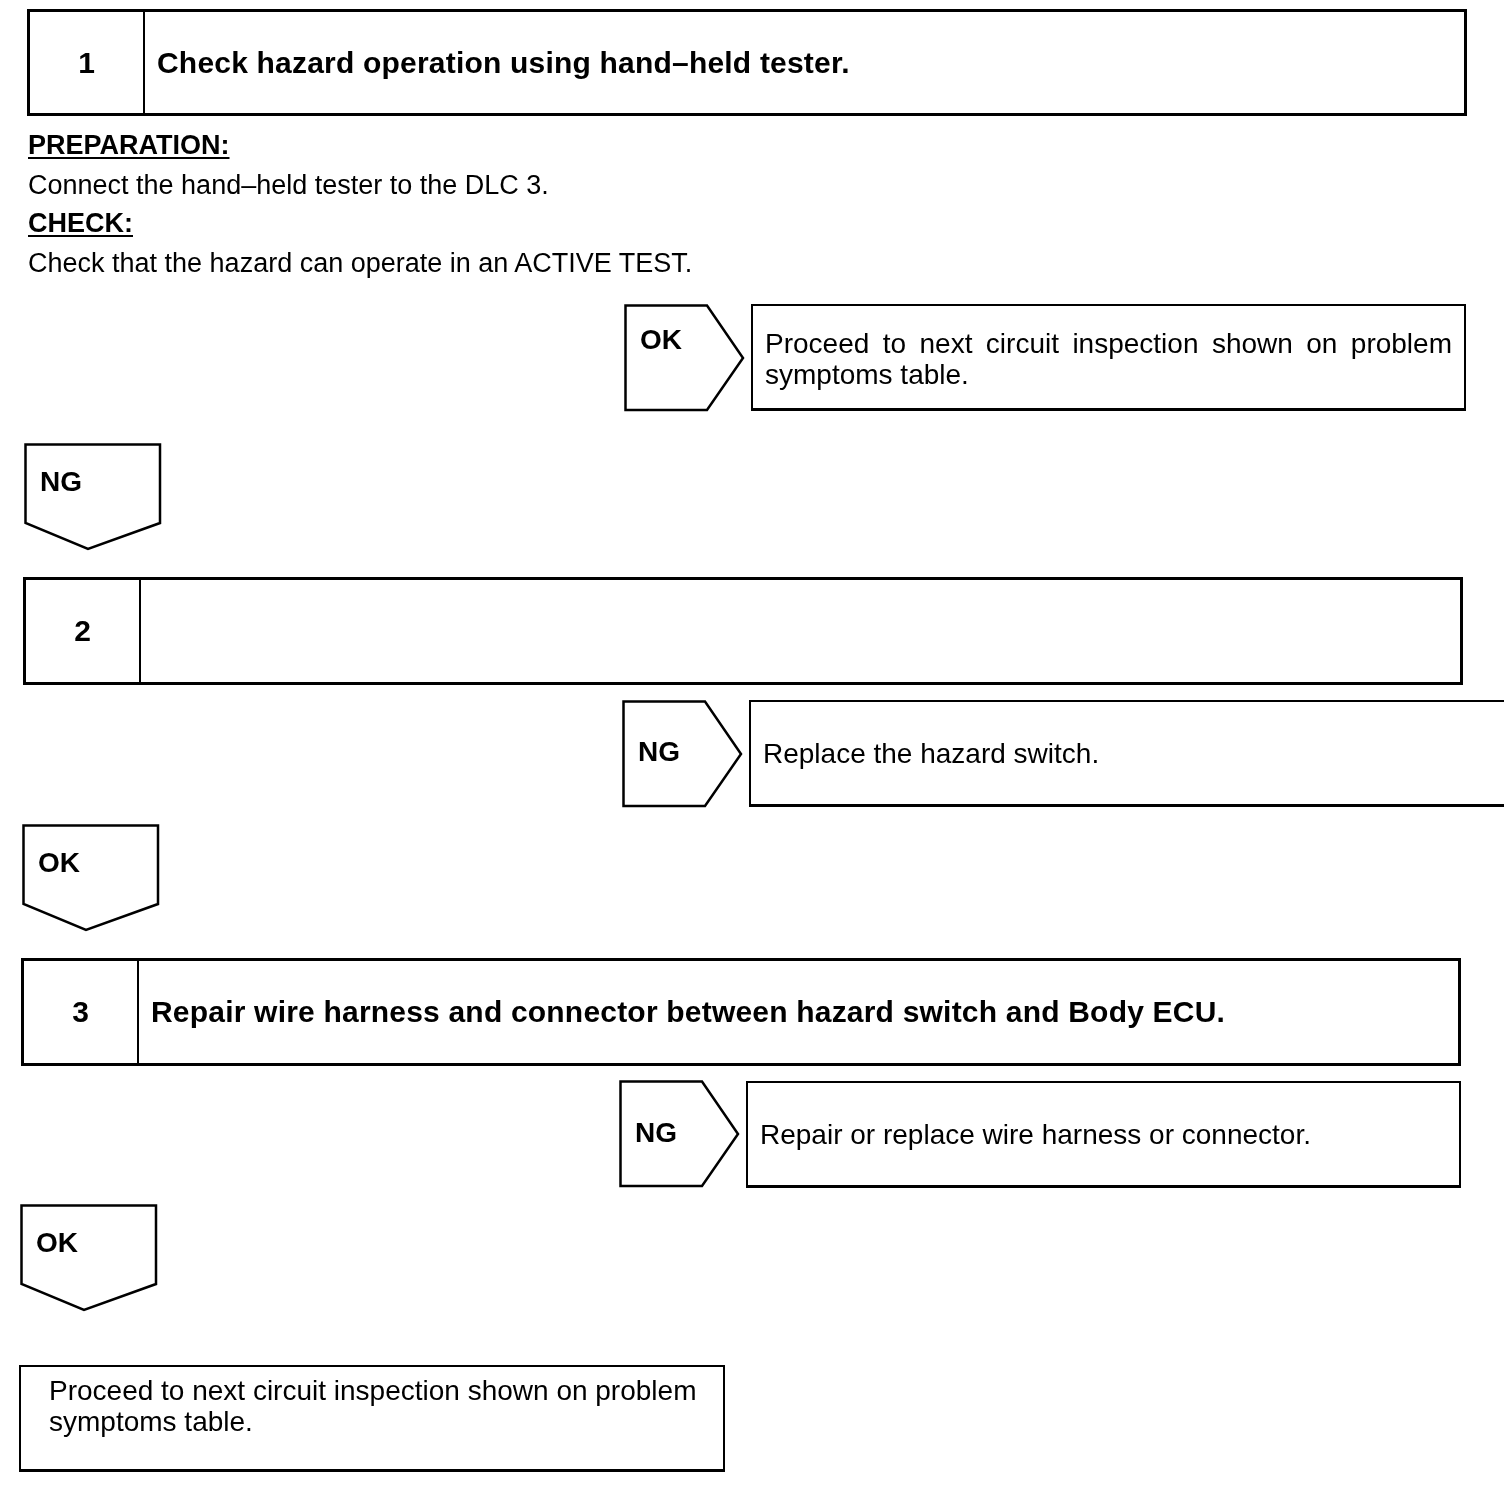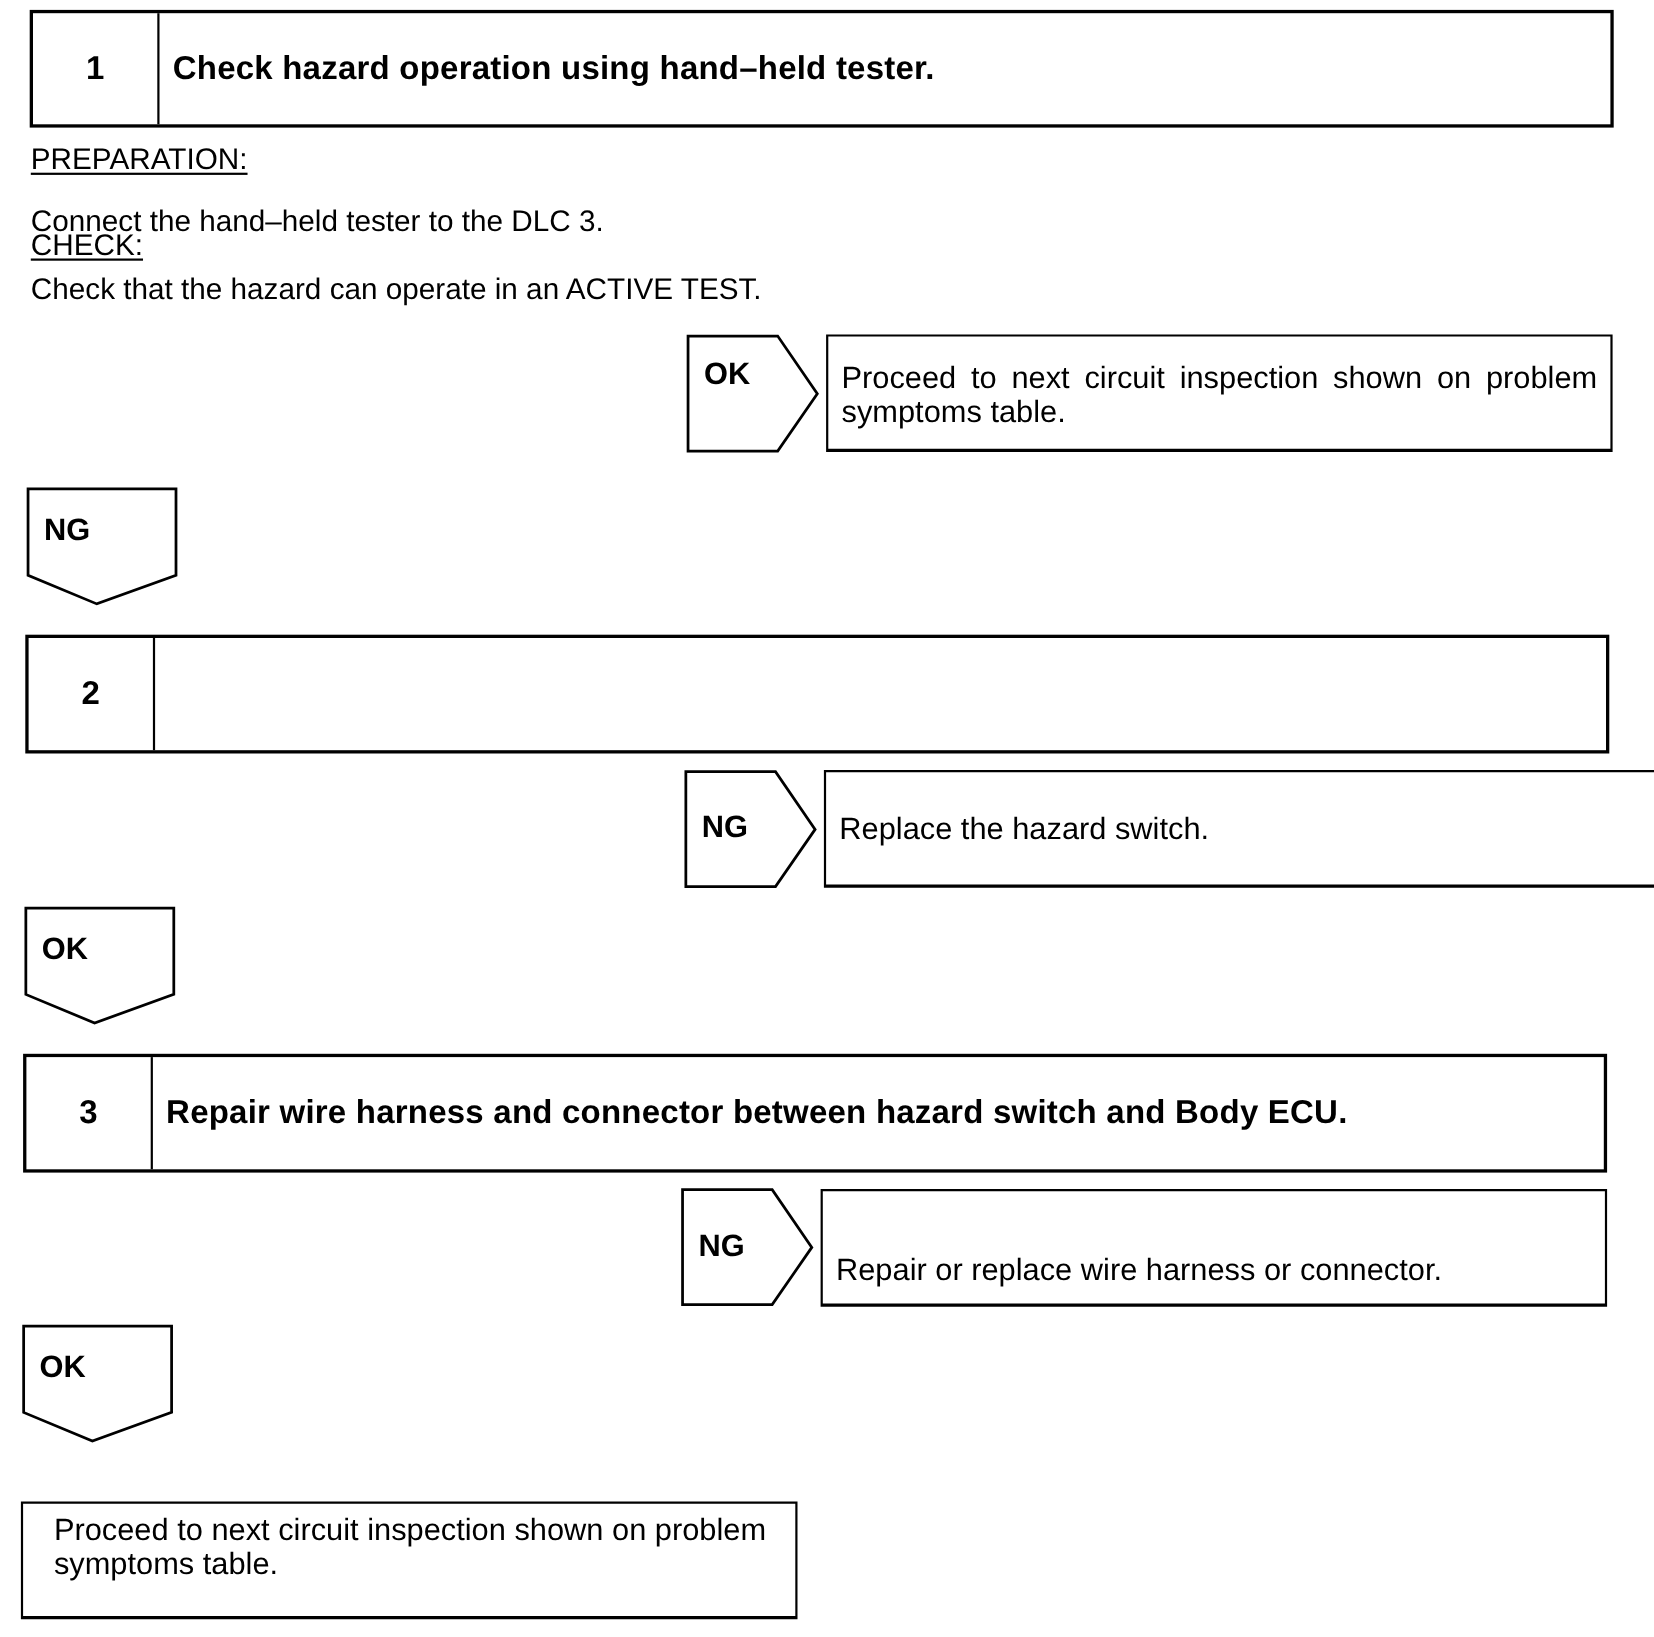--- a/index.html
+++ b/index.html
@@ -14,21 +14,21 @@
     .step-num {
       width: 113px; border-right: 2px solid #000; display: flex;
       align-items: center; justify-content: center;
       font-weight: bold; font-size: 30px;
     }
     .step-title {
       flex: 1; display: flex; align-items: center; padding-left: 12px;
       font-weight: bold; font-size: 30px; letter-spacing: 0.2px;
     }
     .label-u {
-      font-weight: normal; font-size: 27px; text-decoration: underline;
+      font-weight: bold; font-size: 27px; text-decoration: underline;
       text-underline-offset: 3px;
     }
     .body-text { font-size: 27px; }
     .result-box {
       border: 2px solid #000; border-bottom-width: 3px;
       font-weight: normal; font-size: 28px; line-height: 31px; padding: 0 12px;
     }
     .svgshape { position: absolute; overflow: visible; }
     .shape-label {
       position: absolute; font-weight: bold; font-size: 28px;
@@ -36,21 +36,21 @@
   </style>
 </head>
 <body>
 
 <div class="abs step-box" style="left:27px; top:9px; width:1440px; height:107px;">
   <div class="step-num">1</div>
   <div class="step-title">Check hazard operation using hand–held tester.</div>
 </div>
 
 <div class="abs label-u" style="left:28px; top:130px;">PREPARATION:</div>
-<div class="abs body-text" style="left:28px; top:186px;">Connect the hand–held tester to the DLC 3.</div>
+<div class="abs body-text" style="left:28px; top:170px;">Connect the hand–held tester to the DLC 3.</div>
 <div class="abs label-u" style="left:28px; top:208px;">CHECK:</div>
 <div class="abs body-text" style="left:28px; top:248px;">Check that the hazard can operate in an ACTIVE TEST.</div>
 
 <div>
   <svg class="svgshape" style="left:624px; top:304px;" width="122" height="108">
     <polygon points="1.5,1.5 83,1.5 119,54 83,106 1.5,106" fill="#fff" stroke="#000" stroke-width="2.5"></polygon>
   </svg>
   <div class="shape-label" style="left:640px; top:324px; width:80px;">OK</div>
 </div>
 <div class="abs result-box" style="left:751px; top:304px; width:715px; height:107px; padding-top:22px; text-align:justify; text-align-last:left;">Proceed to next circuit inspection shown on problem symptoms table.</div>
@@ -85,21 +85,21 @@
   <div class="step-num">3</div>
   <div class="step-title">Repair wire harness and connector between hazard switch and Body ECU.</div>
 </div>
 
 <div>
   <svg class="svgshape" style="left:619px; top:1080px;" width="122" height="108">
     <polygon points="1.5,1.5 83,1.5 119,54 83,106 1.5,106" fill="#fff" stroke="#000" stroke-width="2.5"></polygon>
   </svg>
   <div class="shape-label" style="left:635px; top:1117px; width:80px;">NG</div>
 </div>
-<div class="abs result-box" style="left:746px; top:1081px; width:715px; height:107px; padding-top:56px;">Repair or replace wire harness or connector.</div>
+<div class="abs result-box" style="left:746px; top:1081px; width:715px; height:107px; padding-top:36px;">Repair or replace wire harness or connector.</div>
 
 <div>
   <svg class="svgshape" style="left:20px; top:1204px;" width="138" height="110">
     <polygon points="1.5,1.5 136,1.5 136,80 64,106 1.5,80" fill="#fff" stroke="#000" stroke-width="2.5"></polygon>
   </svg>
   <div class="shape-label" style="left:36px; top:1227px; width:100px;">OK</div>
 </div>
 
 <div class="abs result-box" style="left:19px; top:1365px; width:706px; height:107px; padding-top:8px; padding-left:28px; padding-right:20px;">Proceed to next circuit inspection shown on problem symptoms table.</div>
 

